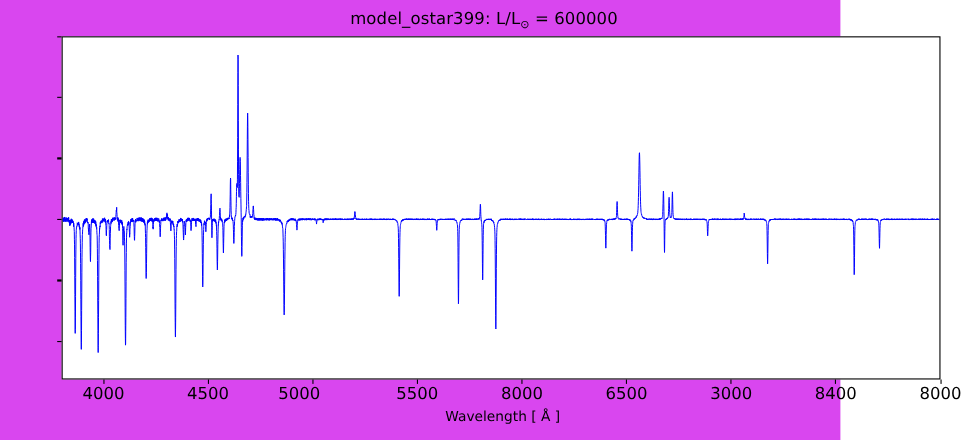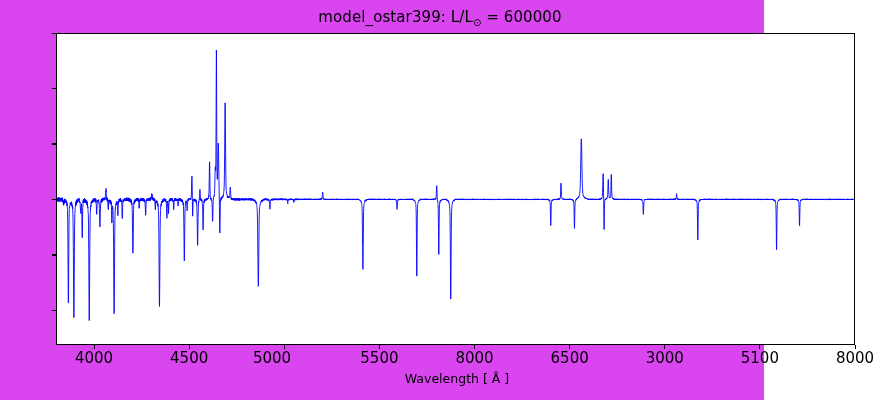--- a/index.html
+++ b/index.html
@@ -39,21 +39,21 @@
 
   <div class="ytick-wrap" id="ytick-container"></div>
   <div id="xtick-container">
       <div class="xtick-label" style="left: 94.0476px;">4000</div>
       <div class="xtick-label" style="left: 189.167px;">4500</div>
       <div class="xtick-label" style="left: 272px;">5000</div>
       <div class="xtick-label" style="left: 379.405px;">5500</div>
       <div class="xtick-label" style="left: 474.524px;">8000</div>
       <div class="xtick-label" style="left: 569.643px;">6500</div>
       <div class="xtick-label" style="left: 664.762px;">3000</div>
-      <div class="xtick-label" style="left: 759.881px;">5100</div>
+      <div class="xtick-label" style="left: 759.881px;">8400</div>
       <div class="xtick-label" style="left: 855px; text-align: right;">8000</div>
     </div>
   <div id="tickmark-container">
       <div class="tick-mark" style="left: 52px; top: 309.907px; width: 4px; height: 1.1px;"></div>
       <div class="tick-mark" style="left: 52px; top: 254.426px; width: 4px; height: 1.1px;"></div>
       <div class="tick-mark" style="left: 52px; top: 198.944px; width: 4px; height: 1.1px;"></div>
       <div class="tick-mark" style="left: 52px; top: 143.463px; width: 4px; height: 1.1px;"></div>
       <div class="tick-mark" style="left: 52px; top: 87.9815px; width: 4px; height: 1.1px;"></div>
       <div class="tick-mark" style="left: 52px; top: 32.5px; width: 4px; height: 1.1px;"></div>
       <div class="tick-mark" style="left: 93.5476px; top: 345px; width: 1.1px; height: 4px;"></div>

